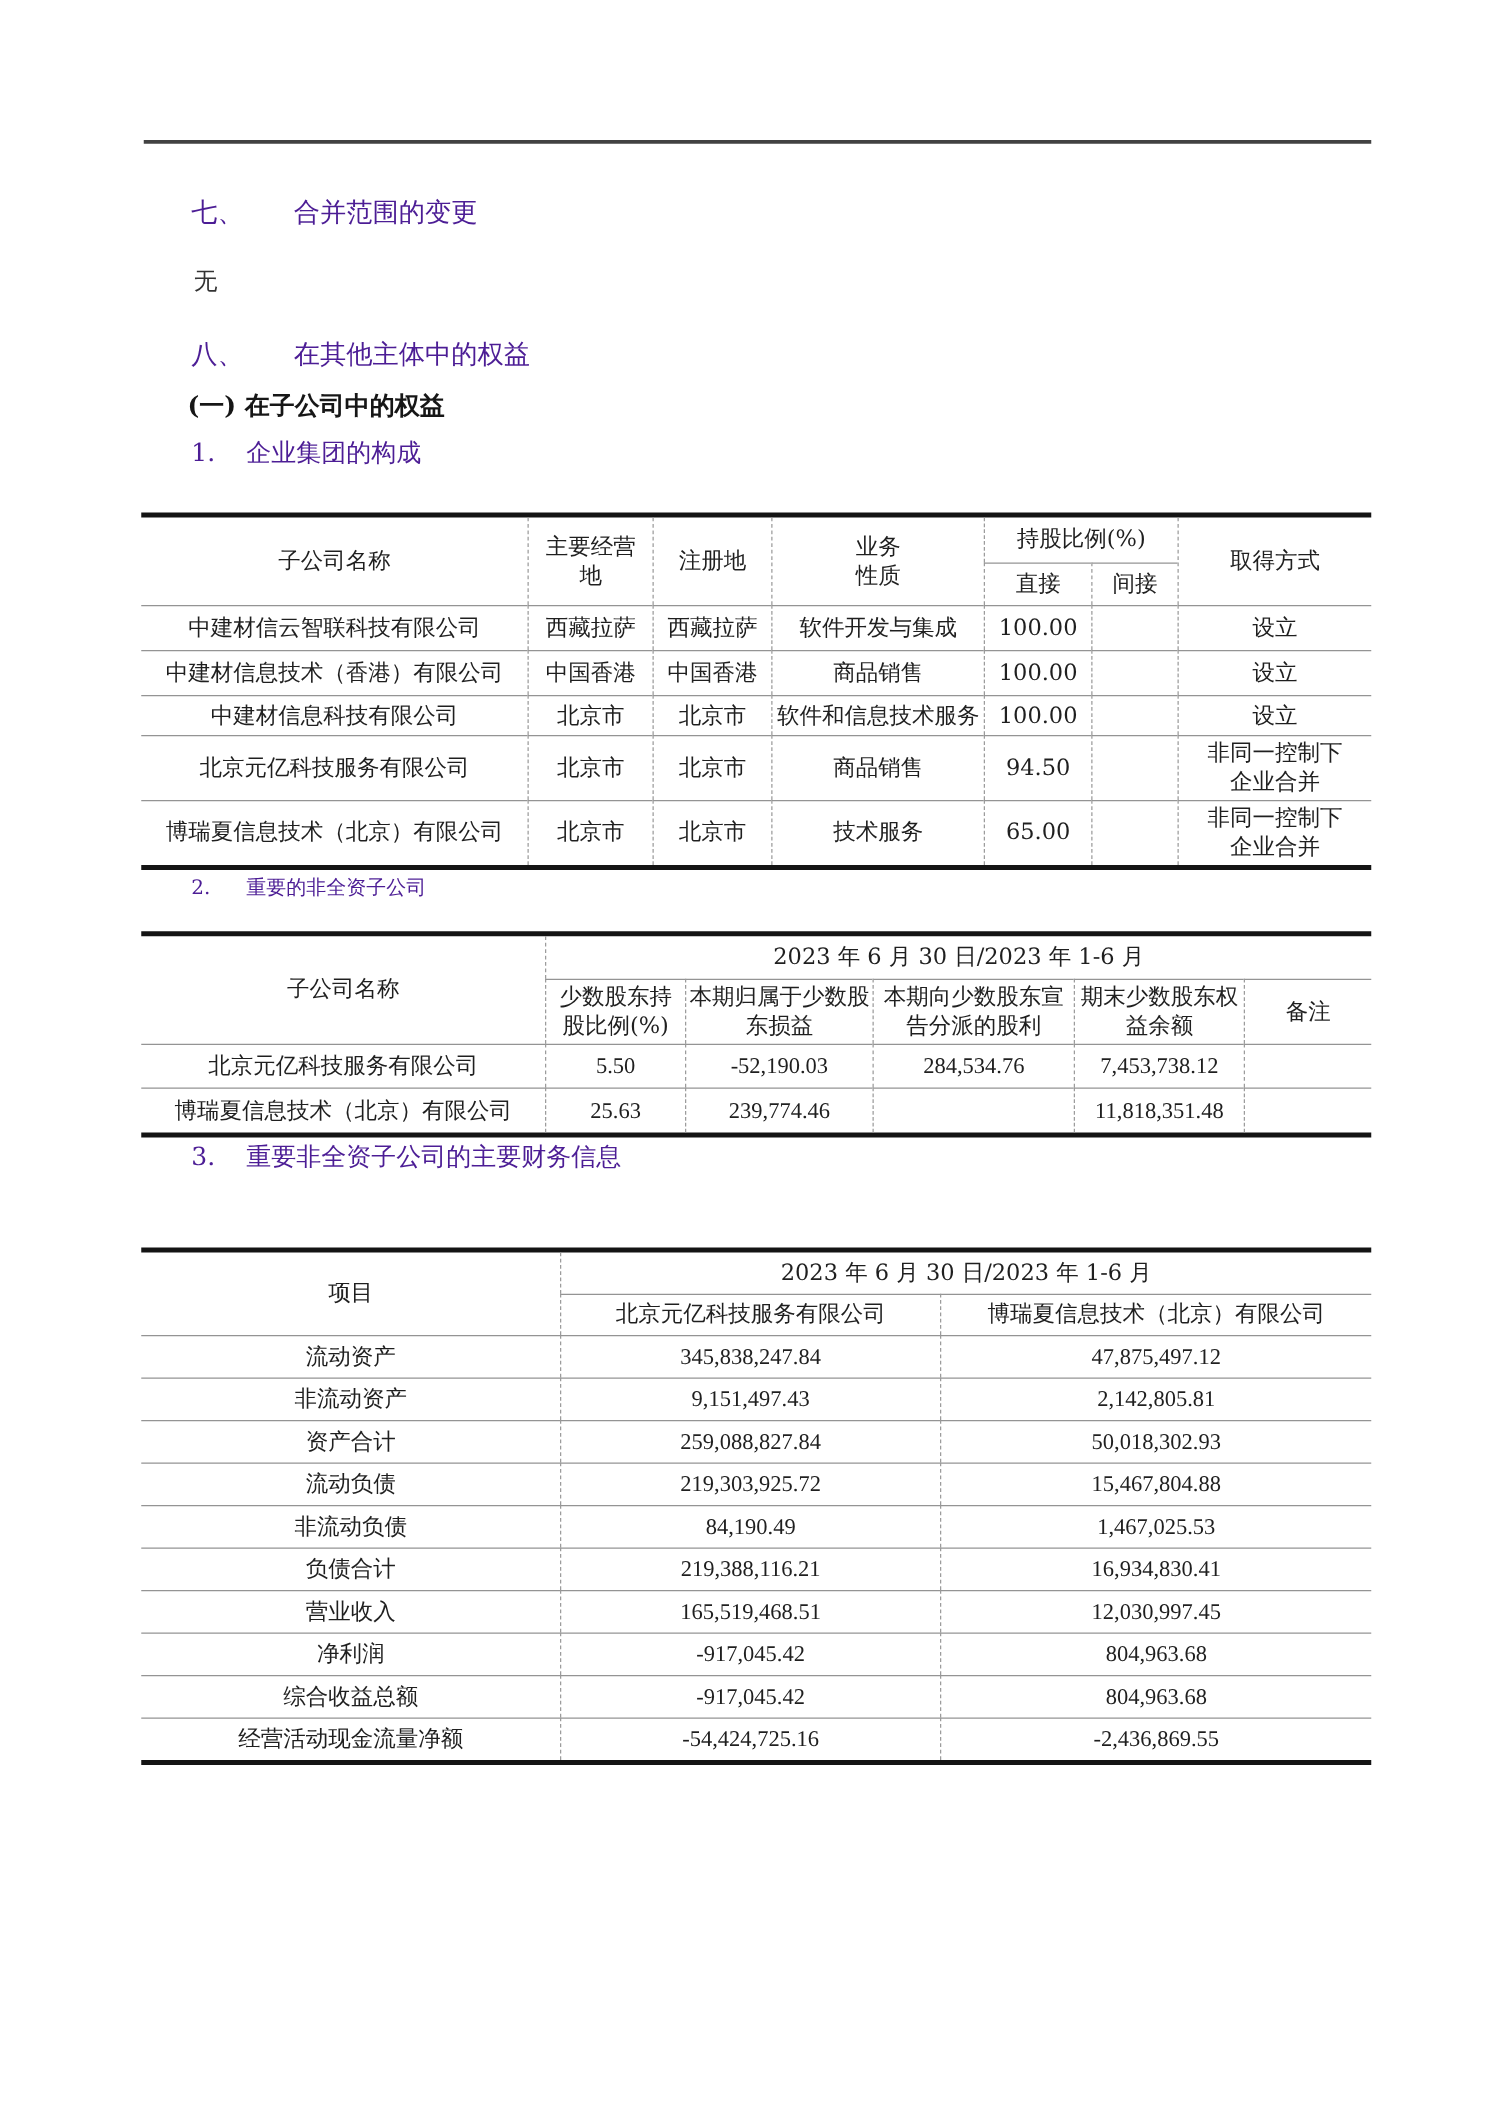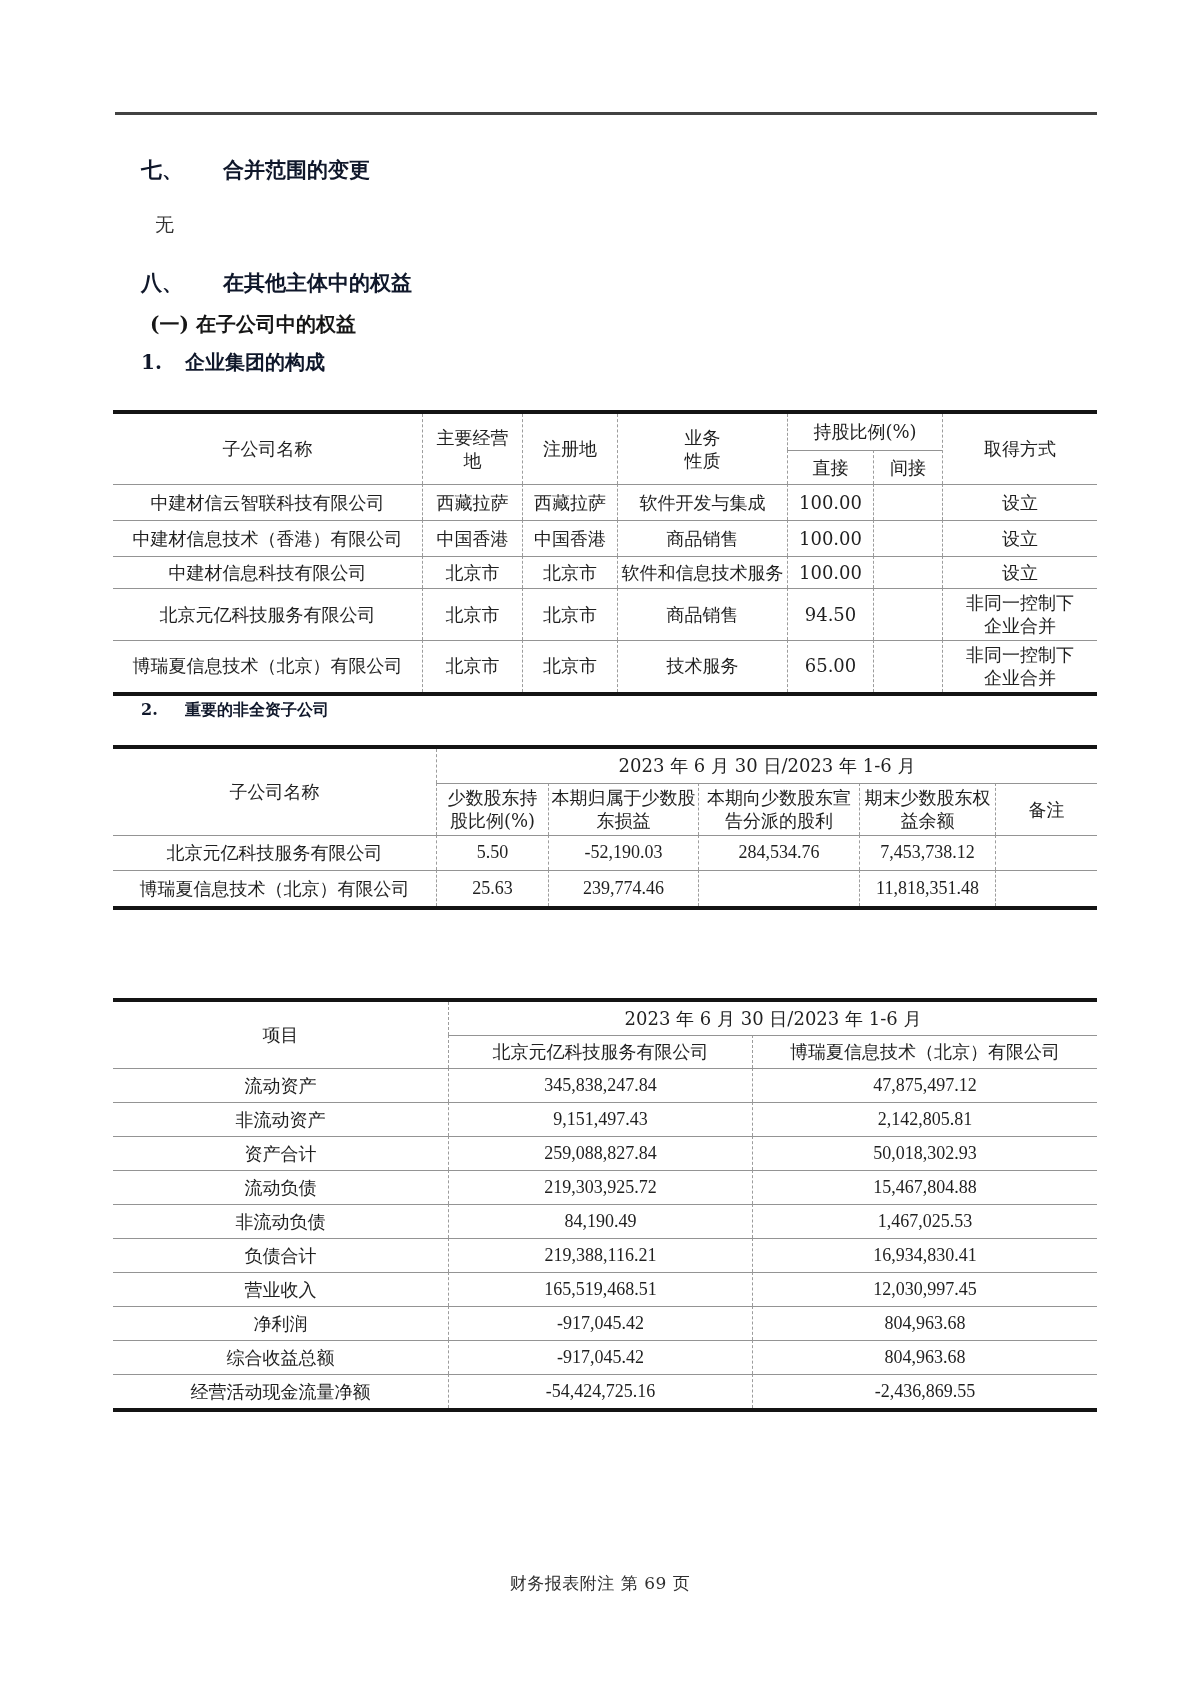--- a/index.html
+++ b/index.html
@@ -4,21 +4,21 @@
 <style>
   html,body { margin:0; padding:0; background:#e9e9e9; }
   .page {
     position:relative; width:1200px; height:1697px; margin:0 auto;
     background:#ffffff; overflow:hidden;
     font-family:"DejaVu Serif","Liberation Serif",serif;
     color:#1c1c1c;
   }
   .top-rule { position:absolute; left:115px; top:112px; width:982px; height:3px; background:#424242; }
 
-  .heading { position:absolute; left:141px; font-weight:bold; font-size:21px; white-space:nowrap; color:#0f172a; }
+  .heading { position:absolute; left:153px; font-weight:normal; font-size:21px; white-space:nowrap; color:#4c1d95; }
   .heading .gap-wide { display:inline-block; min-width:82px; }
   .heading .gap-num  { display:inline-block; min-width:44px; }
   .heading-sub { position:absolute; left:150px; font-weight:bold; font-size:20px; white-space:nowrap; color:#161616; }
   .plain { position:absolute; left:155px; font-size:19px; color:#333333; }
 
   table.tbl {
     position:absolute; left:113px; width:984px;
     border-collapse:separate; border-spacing:0; table-layout:fixed;
     border-top:4px solid #141414; border-bottom:4px solid #141414;
     font-size:18px; color:#1f1f1f;
@@ -175,20 +175,23 @@
       <td class="left bt">博瑞夏信息技术（北京）有限公司</td>
       <td class="bl bt rt">25.63</td>
       <td class="bl bt rt">239,774.46</td>
       <td class="bl bt rt"></td>
       <td class="bl bt rt">11,818,351.48</td>
       <td class="bl bt"></td>
     </tr>
   </tbody>
     </table>
 
+  <div class="heading" style="top:912px;font-size:20px">
+    <span class="gap-num">3.</span><span>重要非全资子公司的主要财务信息</span>
+  </div>
 
   <table class="tbl" style="top:998px">
     <colgroup>
         <col style="width:335px">
         <col style="width:304px">
         <col style="width:345px">
       </colgroup>
     <tbody>
         <tr style="height:33px">
       <td rowspan="2">项目</td>
@@ -244,15 +247,14 @@
       <td class="bl bt rt">804,963.68</td>
     </tr>
     <tr style="height:34px">
       <td class="left bt">经营活动现金流量净额</td>
       <td class="bl bt rt">-54,424,725.16</td>
       <td class="bl bt rt">-2,436,869.55</td>
     </tr>
   </tbody>
     </table>
 
-  <div class="footer">财务报表附注  第 69 页</div>
 
 </div>
 
 </body></html>

